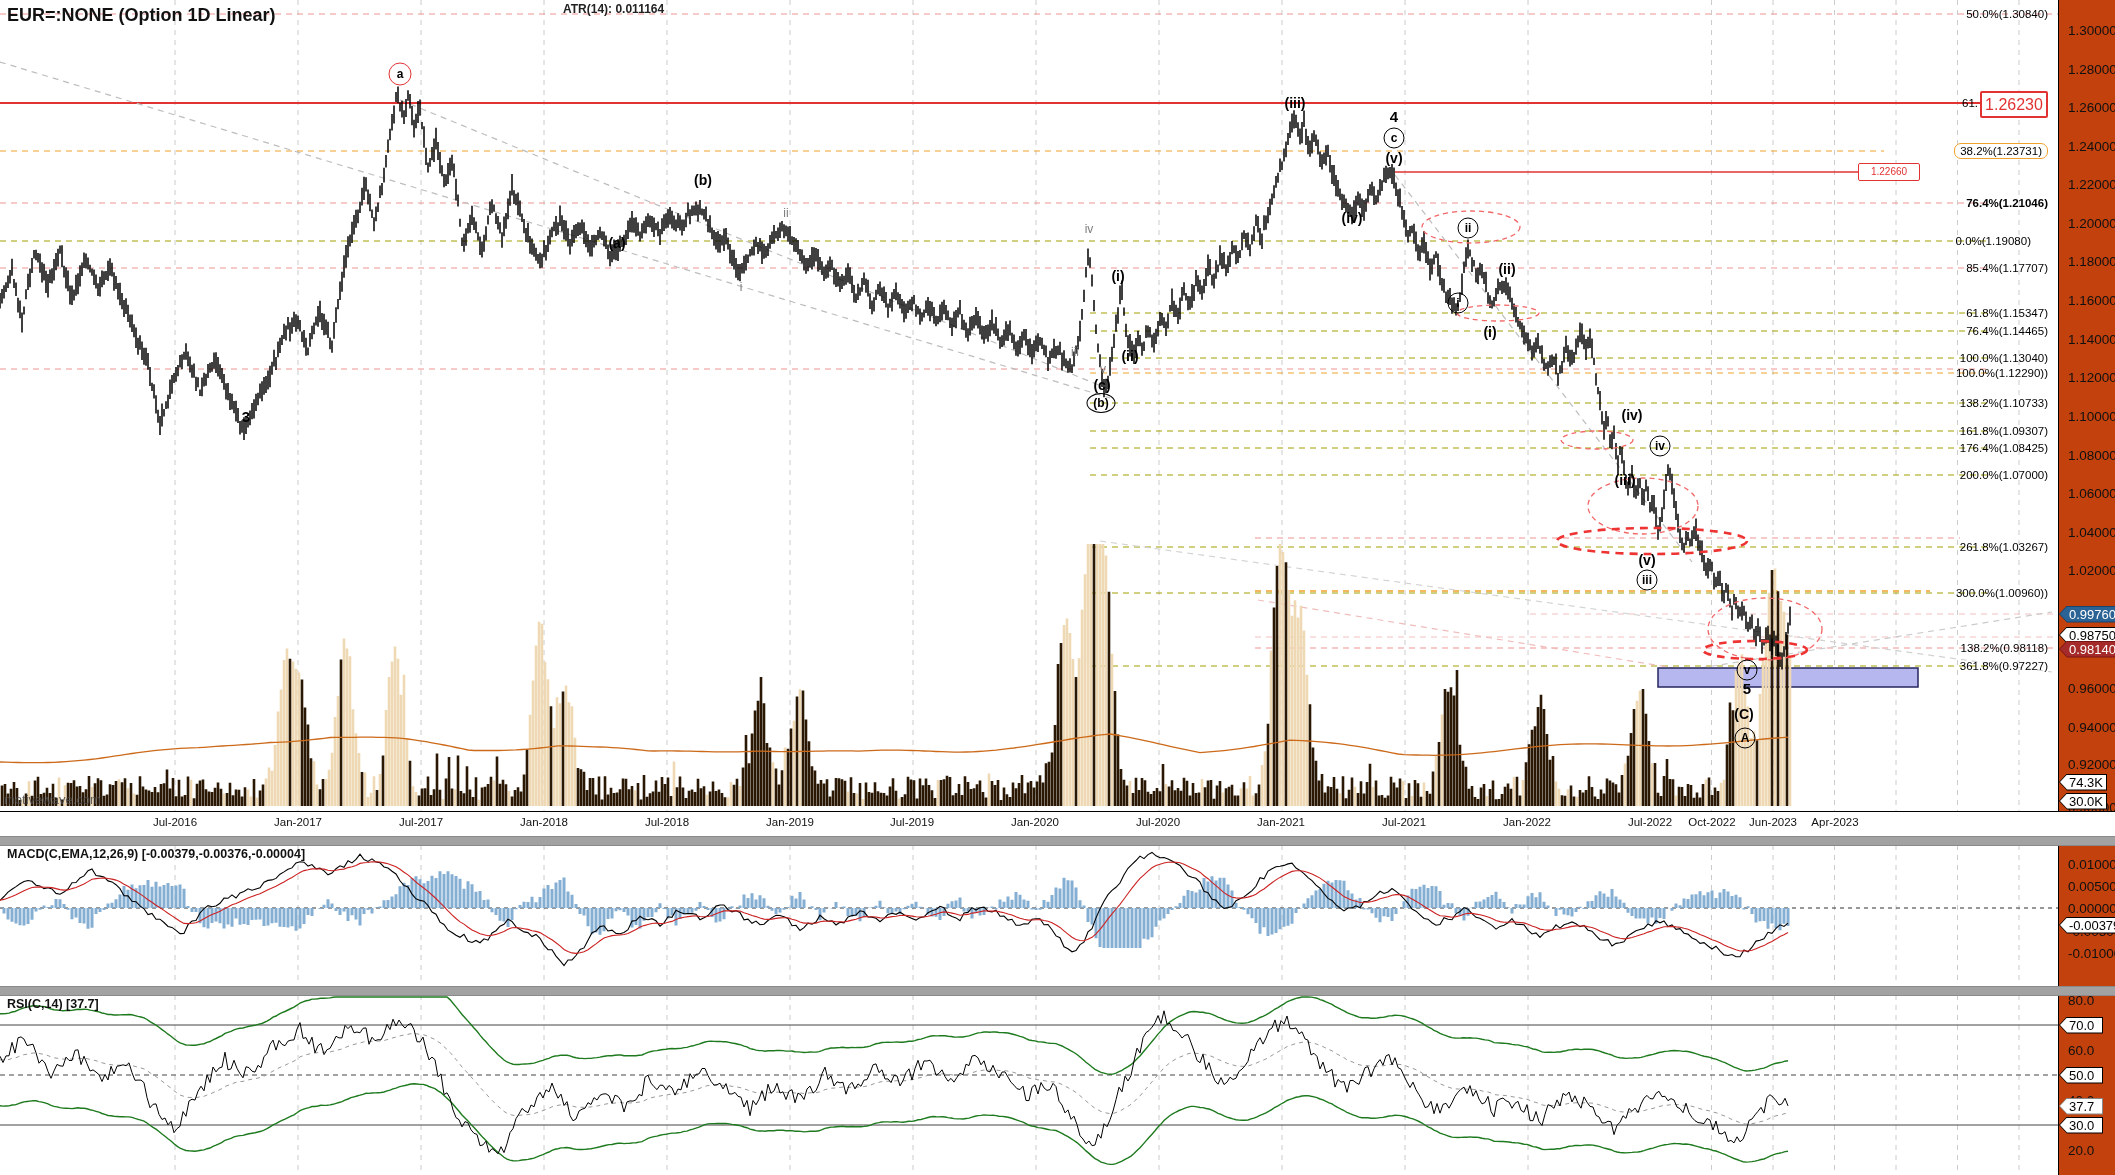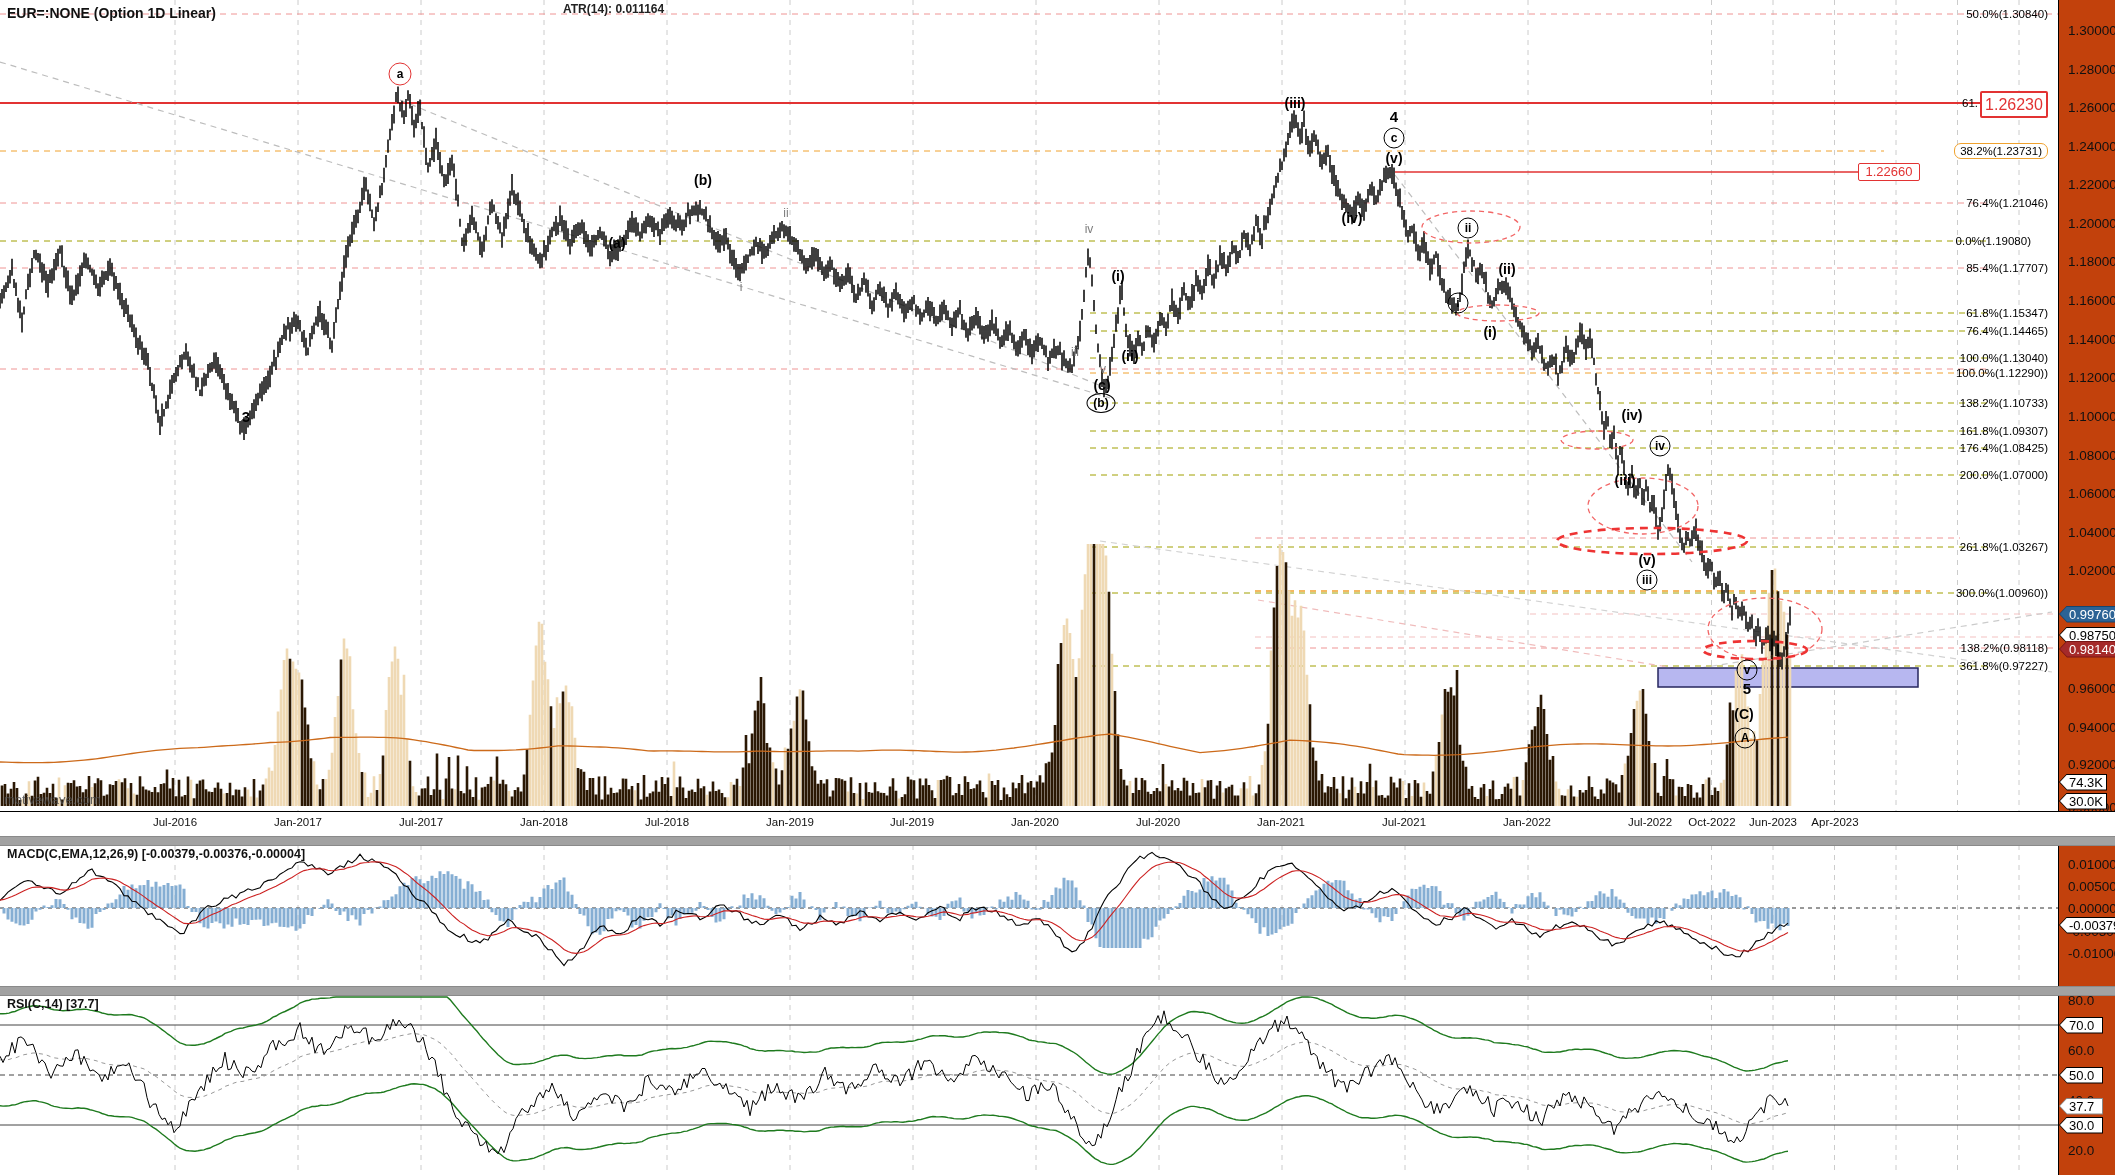--- a/index.html
+++ b/index.html
@@ -1,20 +1,20 @@
 <!DOCTYPE html>
 <html><head>
 <meta charset="utf-8">
 <style>
   html,body{margin:0;padding:0;background:#fff;}
   #root{position:relative;width:2115px;height:1175px;overflow:hidden;background:#fff;
         font-family:"Liberation Sans",sans-serif;color:#000;}
   #plot{position:absolute;left:0;top:0;z-index:1;}
   #labels{position:absolute;left:0;top:0;width:2115px;height:1175px;z-index:5;pointer-events:none;}
-  .hdr{position:absolute;font-weight:bold;font-size:14px;color:#111;white-space:nowrap;}
+  .hdr{position:absolute;font-weight:bold;font-size:18px;color:#111;white-space:nowrap;}
   .atr{position:absolute;font-weight:bold;font-size:12px;color:#222;white-space:nowrap;}
   .watermark{position:absolute;left:4px;top:792px;font-size:13px;color:#4a4a4a;opacity:.85;}
   .axis-col{position:absolute;left:2058px;top:0;width:57px;height:1175px;background:#c2410c;
             border-left:1px solid #000;z-index:3;}
   .tick-label{position:absolute;font-size:13.5px;color:#111;white-space:nowrap;transform:translateY(-50%);}
   .date-strip{position:absolute;left:0;top:811px;width:2115px;height:25px;background:#fff;
               border-top:1px solid #000;z-index:3;}
   .date-label{position:absolute;top:4px;font-size:11.5px;color:#111;transform:translateX(-50%);white-space:nowrap;}
   .sep{position:absolute;left:0;width:2115px;height:8px;background:#a2a2a2;border-top:1px solid #8a8a8a;
        border-bottom:1px solid #8a8a8a;z-index:3;}
@@ -359,38 +359,38 @@
       <div class="date-label" style="left: 1650px;">Jul-2022</div>
       <div class="date-label" style="left: 1712px;">Oct-2022</div>
       <div class="date-label" style="left: 1773px;">Jun-2023</div>
       <div class="date-label" style="left: 1835px;">Apr-2023</div>
     </div>
   <div class="sep" style="top:836px;"></div>
   <div class="sep" style="top:986px;"></div>
   <div id="overlay-labels" style="position:absolute;left:0;top:0;width:2115px;height:1175px;z-index:6;pointer-events:none;">
       <div class="fib-label" style="right: 67px; top: 14px;">50.0%(1.30840)</div>
       <div class="fib-label fib-boxed" style="right: 67px; top: 151px;">38.2%(1.23731)</div>
-      <div class="fib-label" style="right: 67px; top: 203px;">76.4%(1.21046)</div>
+      <div class="fib-label" style="right: 67px; top: 203px; font-weight: bold;">76.4%(1.21046)</div>
       <div class="fib-label" style="right: 84px; top: 241px;">0.0%(1.19080)</div>
       <div class="fib-label" style="right: 67px; top: 268px;">85.4%(1.17707)</div>
       <div class="fib-label" style="right: 67px; top: 313px;">61.8%(1.15347)</div>
       <div class="fib-label" style="right: 67px; top: 331px;">76.4%(1.14465)</div>
       <div class="fib-label" style="right: 67px; top: 358px;">100.0%(1.13040)</div>
       <div class="fib-label" style="right: 67px; top: 373px;">100.0%(1.12290))</div>
       <div class="fib-label" style="right: 67px; top: 403px;">138.2%(1.10733)</div>
       <div class="fib-label" style="right: 67px; top: 431px;">161.8%(1.09307)</div>
       <div class="fib-label" style="right: 67px; top: 448px;">176.4%(1.08425)</div>
       <div class="fib-label" style="right: 67px; top: 475px;">200.0%(1.07000)</div>
       <div class="fib-label" style="right: 67px; top: 547px;">261.8%(1.03267)</div>
       <div class="fib-label" style="right: 67px; top: 593px;">300.0%(1.00960))</div>
       <div class="fib-label" style="right: 67px; top: 648px;">138.2%(0.98118)</div>
       <div class="fib-label" style="right: 67px; top: 666px;">361.8%(0.97227)</div>
       <div class="fib-label" style="right: 137px; top: 103px;">61.</div>
       <div class="price-box" style="left: 1980px; top: 91px; width: 64px; height: 23px; font-size: 16px; line-height: 23px; border-width: 2px;">1.26230</div>
-      <div class="price-box" style="left: 1858px; top: 163px; width: 60px; height: 16px; font-size: 13px; line-height: 16px; border-width: 1.5px;">1.22660</div>
+      <div class="price-box" style="left: 1858px; top: 163px; width: 60px; height: 16px; font-size: 10px; line-height: 16px; border-width: 1.5px;">1.22660</div>
       <div class="wl wl-circ wl-circ-red" style="left: 400px; top: 74px;">a</div>
       <div class="wl wl-big" style="left: 246px; top: 416px;">3</div>
       <div class="wl wl-bold" style="left: 617px; top: 243px;">(a)</div>
       <div class="wl wl-bold" style="left: 703px; top: 180px;">(b)</div>
       <div class="wl wl-gray" style="left: 741px; top: 287px;">i</div>
       <div class="wl wl-gray" style="left: 786px; top: 213px;">ii</div>
       <div class="wl wl-gray" style="left: 1075px; top: 352px;">iii</div>
       <div class="wl wl-gray" style="left: 1089px; top: 229px;">iv</div>
       <div class="wl wl-gray" style="left: 1103px; top: 369px;">v</div>
       <div class="wl wl-bold" style="left: 1102px; top: 385px;">(c)</div>

